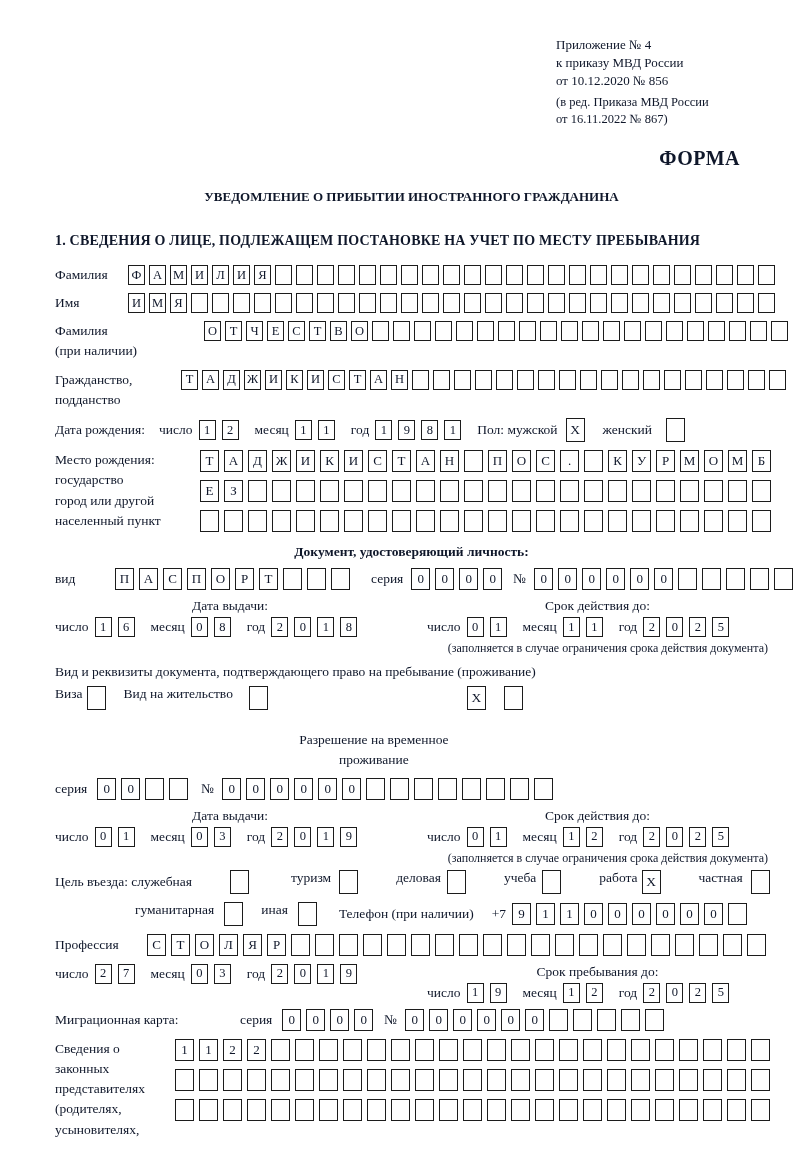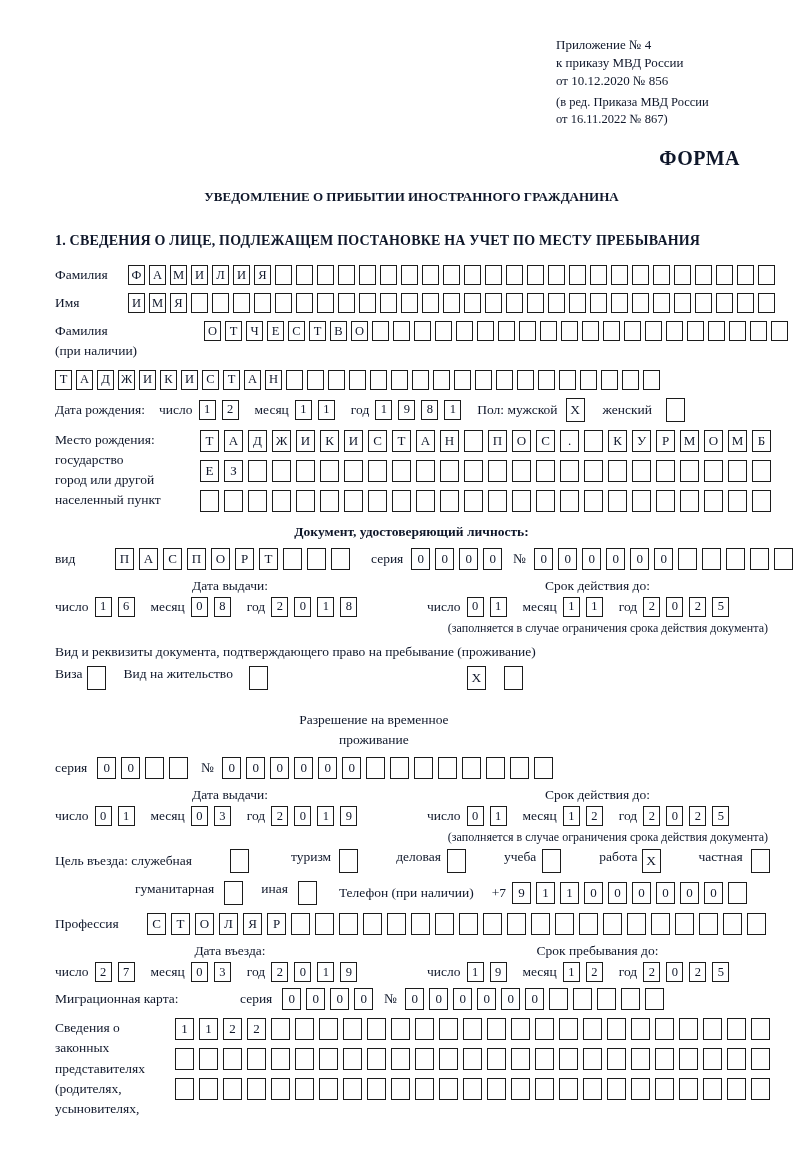--- a/index.html
+++ b/index.html
@@ -190,20 +190,24 @@
         <span class="cell"></span>
         <span class="cell"></span>
         <span class="cell"></span>
         <span class="cell"></span>
         <span class="cell"></span>
         <span class="cell"></span>
       </span>
   </div>
 
   <div class="row row-top">
+    <span class="w-cit">
+      <div class="lbl2">Гражданство,</div>
+      <div class="lbl2">подданство</div>
+    </span>
     <span class="cells">
         <span class="cell">Т</span>
         <span class="cell">А</span>
         <span class="cell">Д</span>
         <span class="cell">Ж</span>
         <span class="cell">И</span>
         <span class="cell">К</span>
         <span class="cell">И</span>
         <span class="cell">С</span>
         <span class="cell">Т</span>
@@ -639,21 +643,20 @@
         <span class="cell"></span>
         <span class="cell"></span>
         <span class="cell"></span>
         <span class="cell"></span>
         <span class="cell"></span>
       </span>
   </div>
 
   <div class="datepair" style="margin-top:4px;">
     <div class="dp-left">
-      <div class="dp-head">Дата въезда:</div>
       <div class="dgroup">
         <span class="lbl">число</span>
         <span class="cells">
             <span class="cell">2</span>
             <span class="cell">7</span>
           </span>
         <span class="lbl">месяц</span>
         <span class="cells">
             <span class="cell">0</span>
             <span class="cell">3</span>

